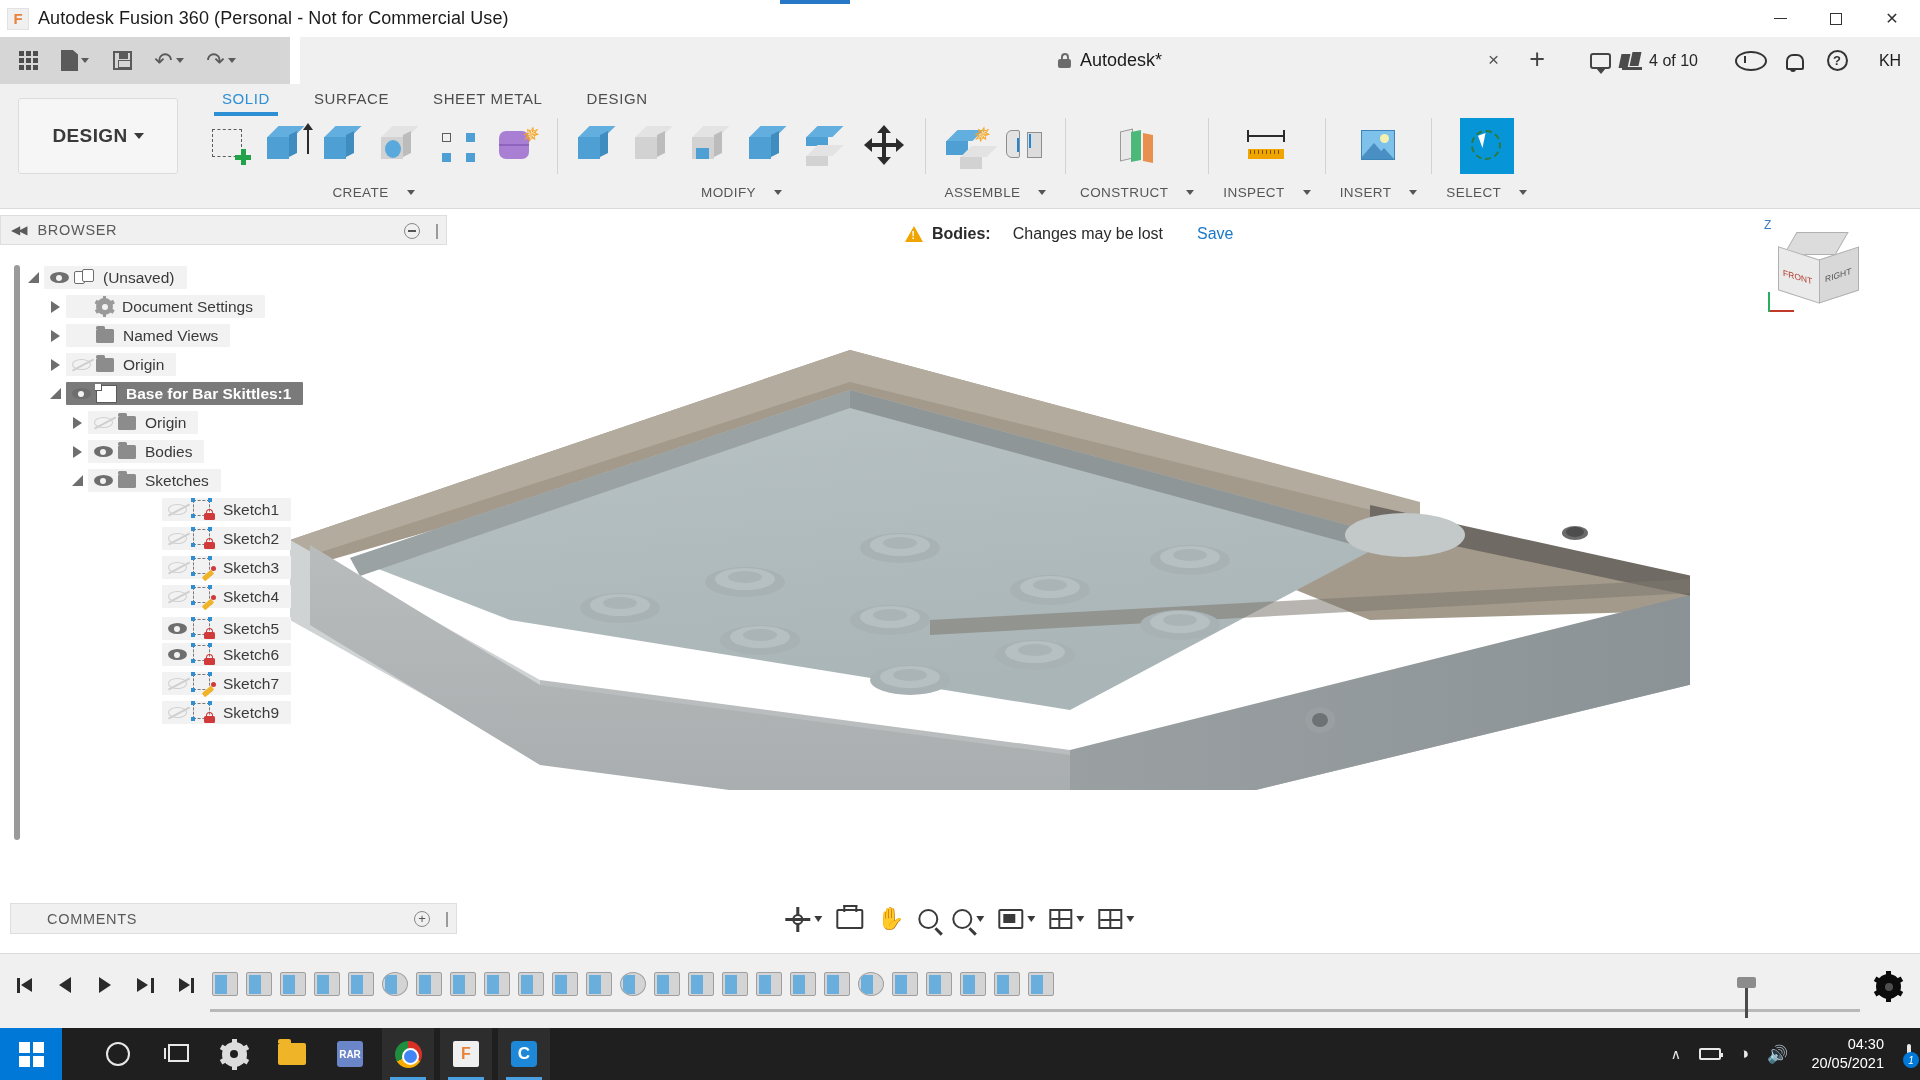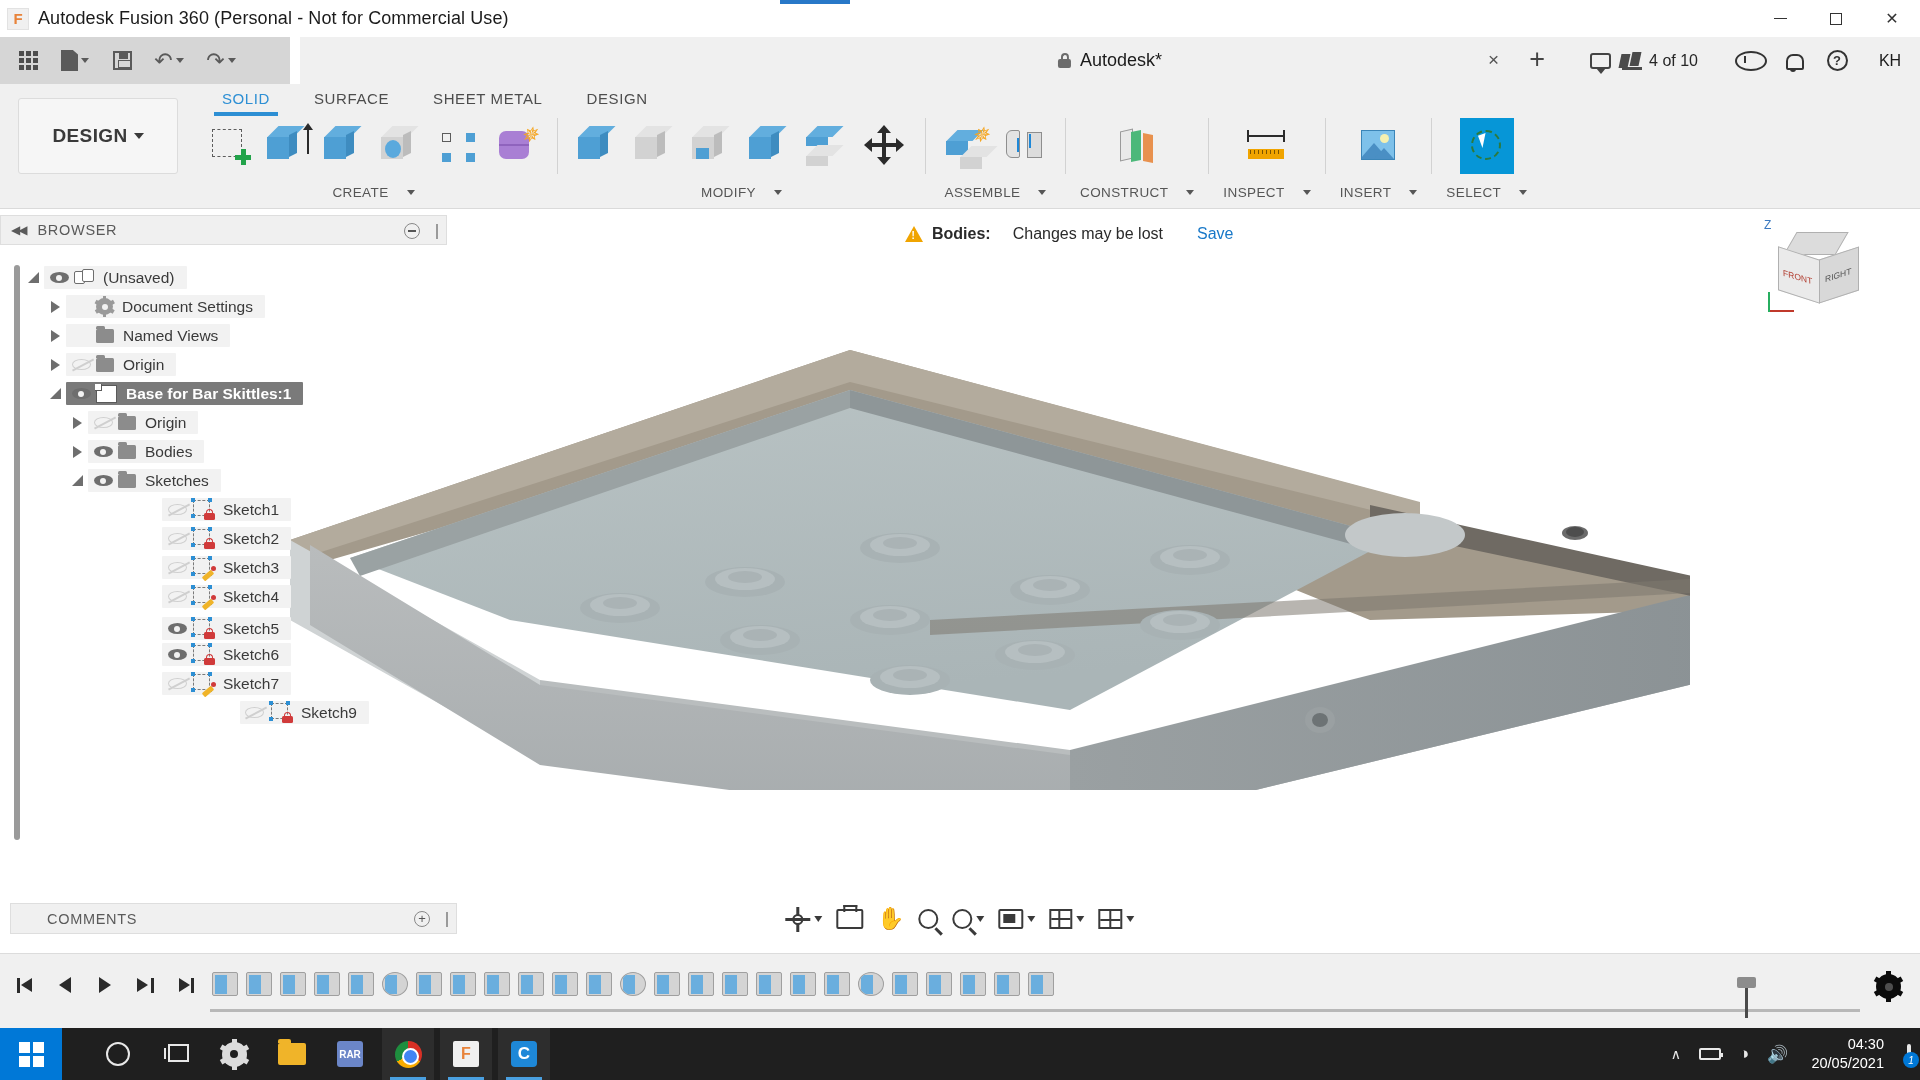--- a/index.html
+++ b/index.html
@@ -1092,21 +1092,21 @@
                 <i class="d d3"></i>
                 <i class="d d4"></i>
                 <span class="sk-pencil">
                   <i class="pb"></i>
                   <i class="pt"></i>
                 </span>
               </span>
               <span class="label">Sketch7</span>
             </span>
           </div>
-          <div class="node" style="padding-left: 118px; justify-content: center;">
+          <div class="node" style="padding-left: 118px;">
             <span class="twisty"></span>
             <span class="hit">
               <span class="eye">
                 <i class="eye-off"></i>
               </span>
               <span class="sk-ico">
                 <i class="frame"></i>
                 <i class="d d1"></i>
                 <i class="d d2"></i>
                 <i class="d d3"></i>

